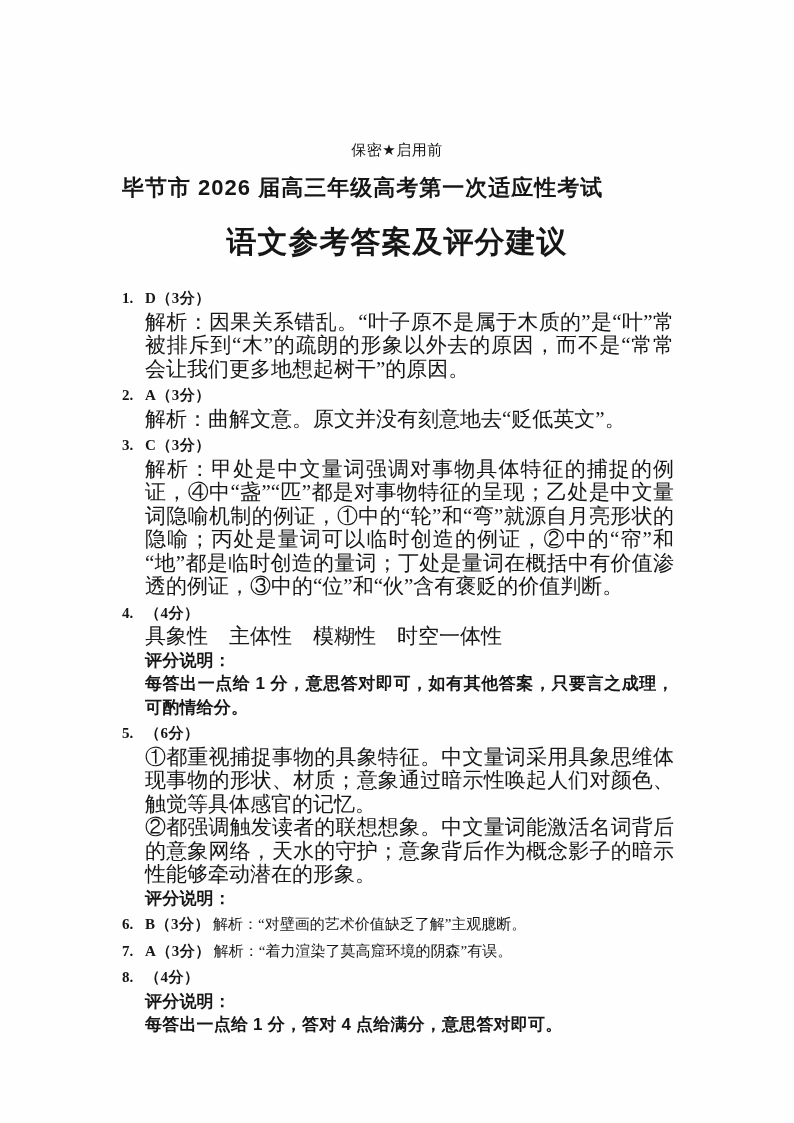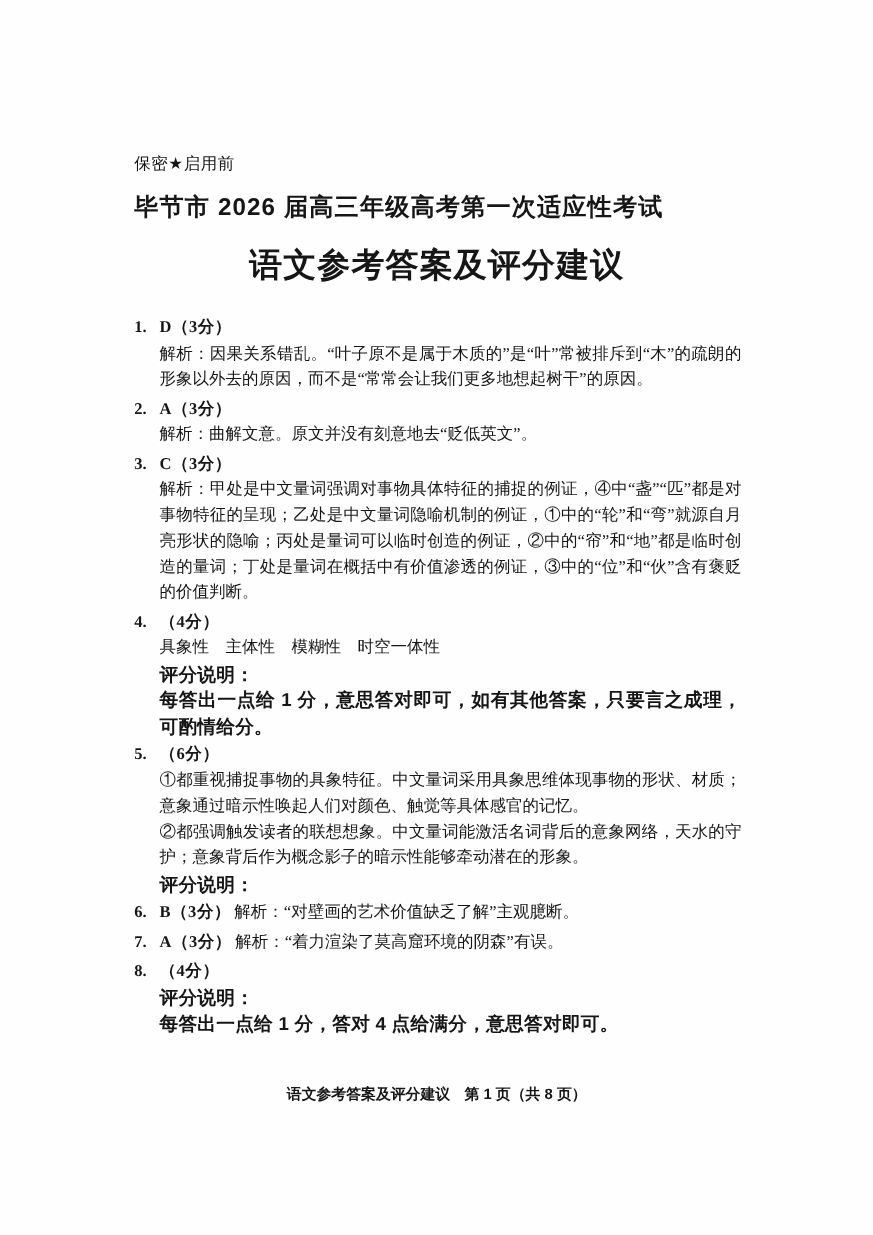--- a/index.html
+++ b/index.html
@@ -16,20 +16,21 @@
     color: #161616;
     font-family: "Liberation Serif", "DejaVu Serif", serif;
     padding: 141px 122px 0 122px;
     overflow: hidden;
   }
   .confidential {
     font-family: "Liberation Sans", "DejaVu Sans", sans-serif;
     font-size: 15px;
     line-height: 18px;
     letter-spacing: 0.5px;
+    text-align: center;
   }
   .exam-title {
     margin: 14px 0 0 0;
     font-family: "Liberation Sans", "DejaVu Sans", sans-serif;
     font-weight: 700;
     font-size: 22px;
     line-height: 30px;
     letter-spacing: 1px;
   }
   .doc-title {
@@ -58,21 +59,21 @@
   .num {
     position: absolute;
     left: 0;
     top: 0;
     font-weight: 700;
   }
   .ans { font-weight: 700; letter-spacing: 0.5px; }
   .tail { margin-left: 3px; }
   .para {
     margin: 0 0 0 23px;
-    font-size: 15px;
+    font-size: 21px;
     line-height: 23.5px;
     text-align: justify;
   }
   .score {
     font-family: "Liberation Sans", "DejaVu Sans", sans-serif;
     font-weight: 700;
     font-size: 17px;
     letter-spacing: 0.2px;
   }
   .footer {
@@ -155,17 +156,14 @@
     <div class="item">
       <div class="head">
         <span class="num">8.</span><span class="ans">（4分）</span>
       </div>
       <p class="para score">评分说明：</p>
       <p class="para score">每答出一点给 1 分，答对 4 点给满分，意思答对即可。</p>
     </div>
 
   </div>
 
-  <div class="footer">
-    <span class="footer-doc">语文参考答案及评分建议</span><span class="footer-page">第 1 页（共 8 页）</span>
-  </div>
 
 </div>
 
 </body></html>

